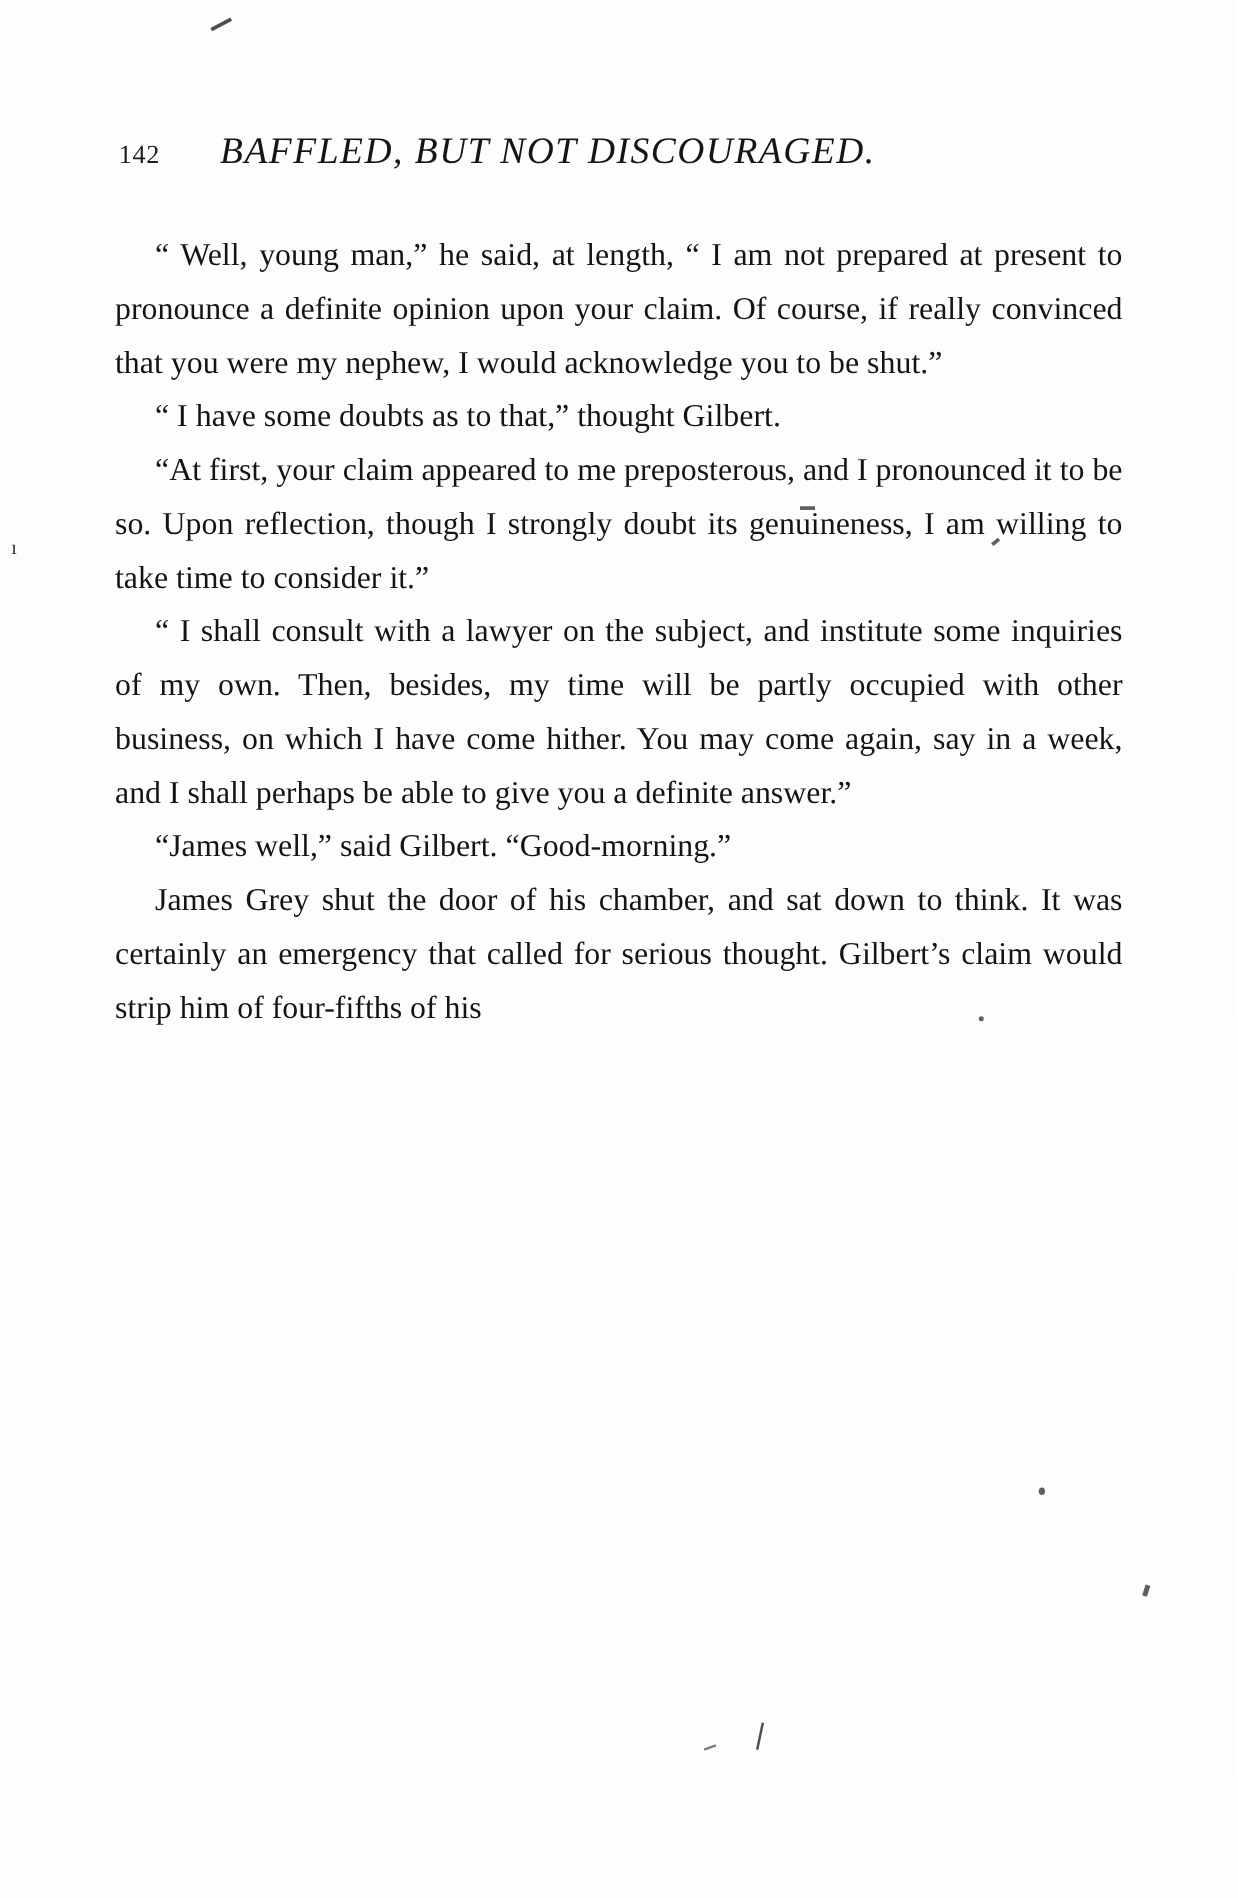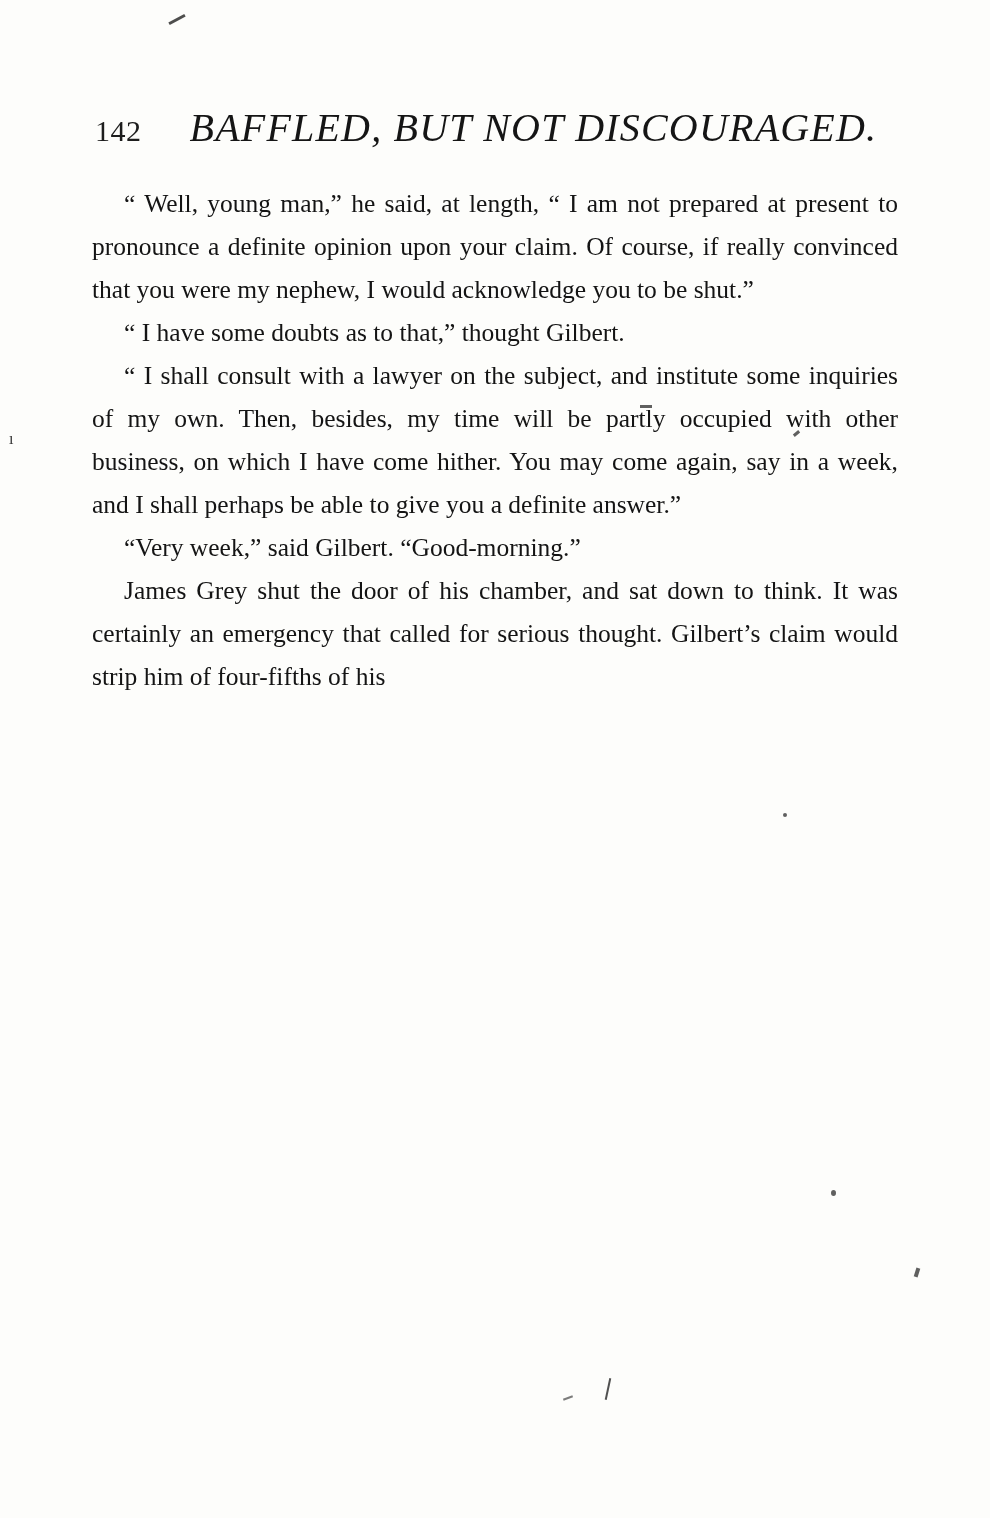--- a/index.html
+++ b/index.html
@@ -31,28 +31,28 @@
   .header {
     position: absolute;
     left: 95px;
     top: 104px;
     width: 800px;
     display: flex;
     align-items: baseline;
   }
   .folio {
     font-family: "Liberation Serif", serif;
-    font-size: 30px;
+    font-size: 21px;
     letter-spacing: 0.5px;
     color: #1d1d1d;
   }
   .running-title {
     margin-left: 48px;
     font-style: italic;
-    font-size: 40px;
+    font-size: 30px;
     letter-spacing: 1.2px;
     color: #151515;
     white-space: nowrap;
   }
   .body-text {
     position: absolute;
     left: 92px;
     top: 182px;
     width: 806px;
     font-size: 25.5px;
@@ -124,20 +124,21 @@
   <div class="speck" style="left:915px; top:1268px; width:4px; height:9px; transform:rotate(18deg);"></div>
 
   <div class="header">
     <span class="folio">142</span>
     <span class="running-title">BAFFLED, BUT NOT DISCOURAGED.</span>
   </div>
 
   <div class="body-text">
     <p class="indent">“ Well, young man,” he said, at length, “ I am not prepared at present to pronounce a definite opinion upon your claim.   Of course, if really convinced that you were my nephew, I would acknowledge you to be shut.”</p>
     <p class="indent">“ I have some doubts as to that,” thought Gilbert.</p>
+    <p class="indent">“At first, your claim appeared to me preposterous, and I pronounced it to be so.   Upon reflection, though I strongly doubt its genuineness, I am willing to take time to consider it.”</p>
     <p class="indent">“ I shall consult with a lawyer on the subject, and institute some inquiries of my own.   Then, besides, my time will be partly occupied with other business, on which I have come hither.   You may come again, say in a week, and I shall perhaps be able to give you a definite answer.”</p>
-    <p class="indent">“Very week,” said Gilbert.   “Good-morning.”</p>
+    <p class="indent">“James well,” said Gilbert.   “Good-morning.”</p>
     <p class="indent">James Grey shut the door of his chamber, and sat down to think.   It was certainly an emergency that called for serious thought.   Gilbert’s claim would strip him of four-fifths of his</p>
   </div>
 
   <div class="mark-bottom"></div>
   <div class="mark-bottom2"></div>
 </div>
 
 </body></html>

